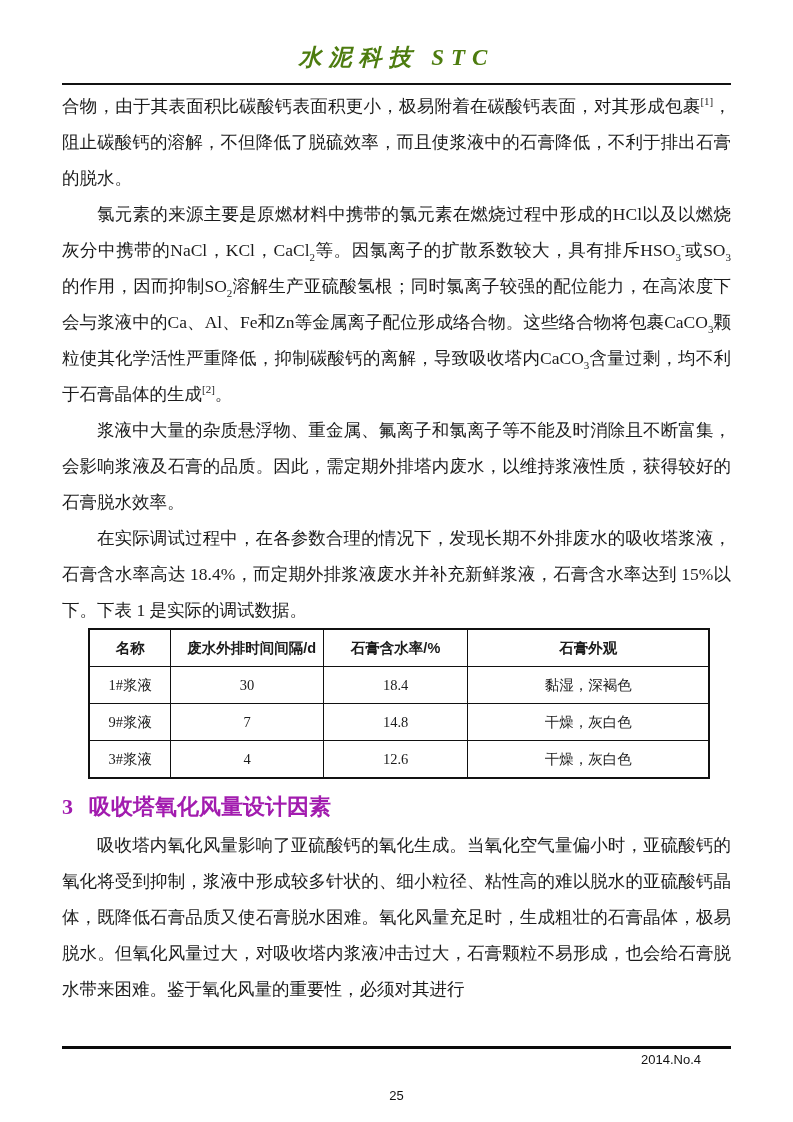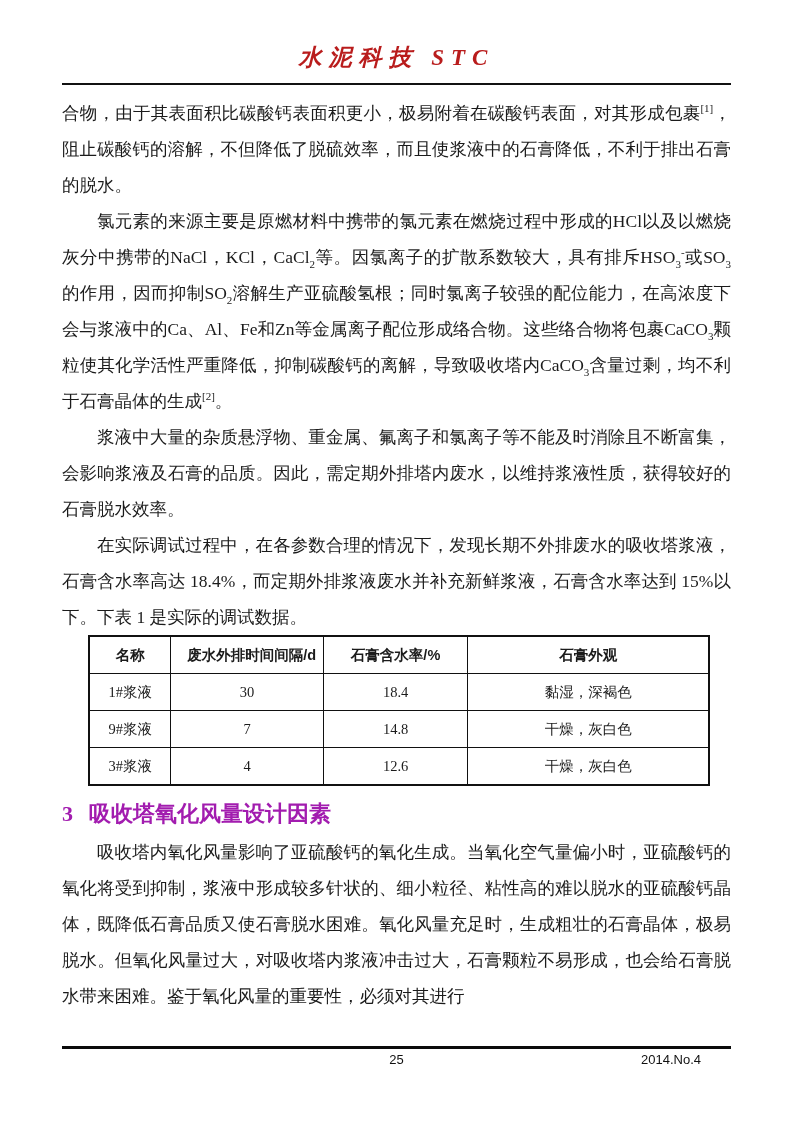--- a/index.html
+++ b/index.html
@@ -7,25 +7,25 @@
     width:793px;height:1122px;position:relative;overflow:hidden;
     background:#ffffff;color:#1b1b1b;
     font-family:"Liberation Serif","DejaVu Serif",serif;
   }
   .page{position:absolute;left:62px;top:0;width:669px;}
   
   .journal-header{
     margin-top:42px;text-align:center;
     font-family:"Liberation Serif","DejaVu Serif",serif;
     font-style:italic;font-weight:bold;
-    font-size:23px;letter-spacing:7px;color:#b91c1c;
+    font-size:23px;letter-spacing:7px;color:#4d7c0f;
   }
   .header-rule{margin-top:10px;border-bottom:2px solid #111;height:0;}
   
-  .article{margin-top:10px;font-size:17.5px;line-height:36px;text-align:justify;}
+  .article{margin-top:3px;font-size:17.5px;line-height:36px;text-align:justify;}
   .para{margin:0;}
   .para.indent{text-indent:2em;}
   sup{font-size:11px;line-height:0;vertical-align:super;}
   sub{font-size:11px;line-height:0;vertical-align:sub;}
   
   .table-caption{
     margin:10px 0 8px 0;text-align:center;
     font-family:"Liberation Sans","DejaVu Sans",sans-serif;
     font-size:14px;color:#222;
   }
@@ -49,21 +49,21 @@
     margin:10px 0 2px 0;
     font-family:"Liberation Sans","DejaVu Sans",sans-serif;
     font-weight:bold;font-size:22px;color:#a21caf;
   }
   .section-heading .sec-num{margin-right:16px;font-family:"Liberation Serif",serif;font-weight:bold;}
   
   .footer{position:absolute;left:62px;top:1046px;width:669px;}
   .footer-rule{border-bottom:3px solid #0a0a0a;height:0;}
   .footer-row{position:relative;height:22px;margin-top:3px;
     font-family:"Liberation Sans","DejaVu Sans",sans-serif;font-size:13px;color:#111;}
-  .page-number{position:absolute;left:0;right:0;text-align:center;}
+  .page-number{position:absolute;left:0;right:0;text-align:center;margin-top:36px;}
   .issue-number{position:absolute;right:30px;top:0;}
 </style>
 </head>
 <body>
 
 <div class="page">
 
   <div class="journal-header">水泥科技 STC</div>
 
   <div class="header-rule"></div>

